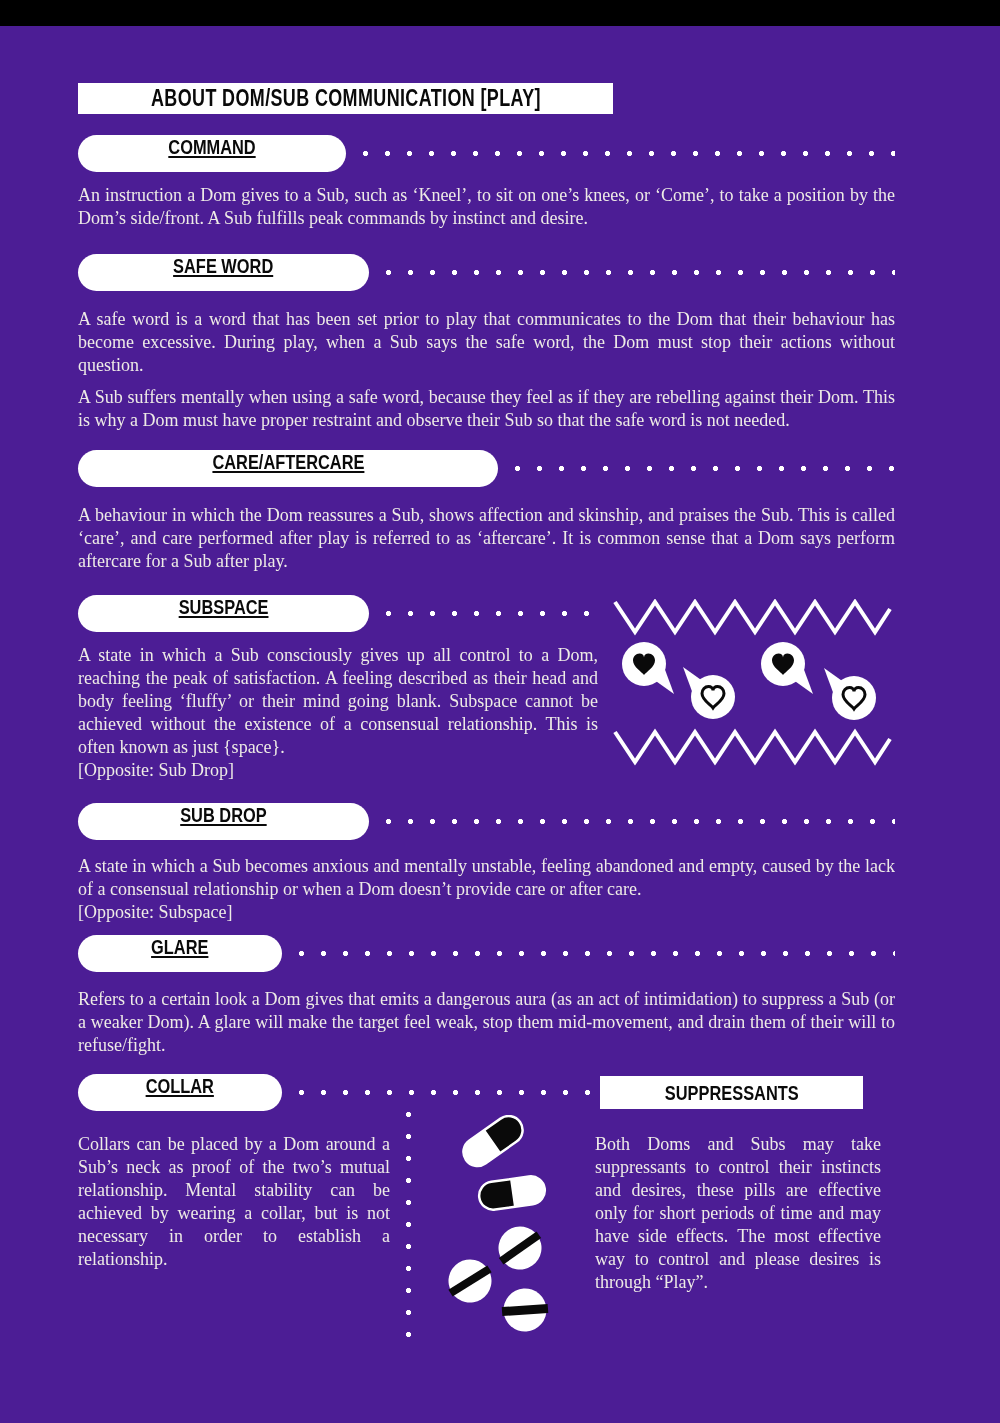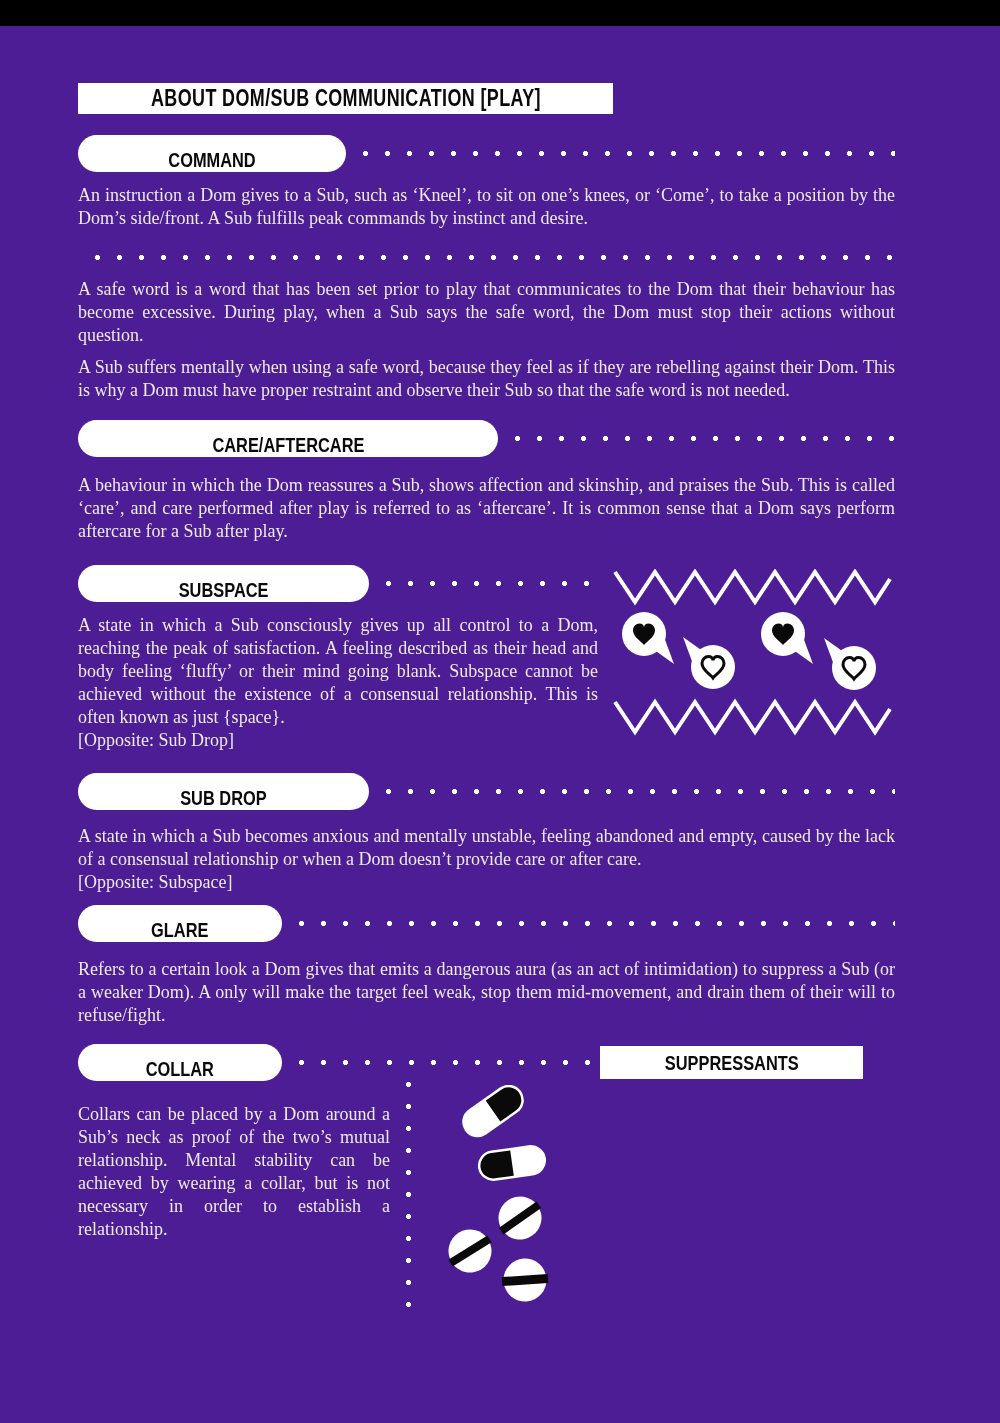--- a/index.html
+++ b/index.html
@@ -18,21 +18,21 @@
   }
   .cond {
     display:inline-block; transform:scaleX(0.78); transform-origin:center;
     font-family:"Liberation Sans", sans-serif; font-weight:700; white-space:nowrap;
   }
   .titlebox .cond { font-size:23px; letter-spacing:0.5px; }
 
   .hrow { display:flex; align-items:center; }
   .pill {
     background:#fff; color:#0a0a0a; height:37px; border-radius:19px;
-    display:flex; align-items:flex-end; justify-content:center; flex:0 0 auto;
+    display:flex; align-items:flex-start; justify-content:center; flex:0 0 auto;text-decoration:underline;
   }
   .pill .cond { font-size:21px; }
   .rectbox {
     background:#fff; color:#0a0a0a; height:33px; width:263px; flex:0 0 auto;
     display:flex; align-items:center; justify-content:center; margin-right:32px;
   }
   .rectbox .cond { font-size:21px; }
 
   .w268{width:268px} .w291{width:291px} .w420{width:420px} .w204{width:204px}
 
@@ -83,20 +83,23 @@
         <div class="pill w268">
           <span class="cond">COMMAND</span>
         </div>
         <div class="dotline"></div>
       </div>
       <p class="body b12">An instruction a Dom gives to a Sub, such as ‘Kneel’, to sit on one’s knees, or ‘Come’, to take a position by the Dom’s side/front. A Sub fulfills peak commands by instinct and desire.</p>
     </section>
 
     <section>
       <div class="hrow mt24">
+        <div class="pill w291">
+          <span class="cond">SAFE WORD</span>
+        </div>
         <div class="dotline"></div>
       </div>
       <p class="body b17">A safe word is a word that has been set prior to play that communicates to the Dom that their behaviour has become excessive. During play, when a Sub says the safe word, the Dom must stop their actions without question.</p>
       <p class="body b9">A Sub suffers mentally when using a safe word, because they feel as if they are rebelling against their Dom. This is why a Dom must have proper restraint and observe their Sub so that the safe word is not needed.</p>
     </section>
 
     <section>
       <div class="hrow mt18">
         <div class="pill w420">
           <span class="cond">CARE/AFTERCARE</span>
@@ -163,21 +166,21 @@
       <p class="body noj">[Opposite: Subspace]</p>
     </section>
 
     <section>
       <div class="hrow mt11">
         <div class="pill w204">
           <span class="cond">GLARE</span>
         </div>
         <div class="dotline"></div>
       </div>
-      <p class="body b16">Refers to a certain look a Dom gives that emits a dangerous aura (as an act of intimidation) to suppress a Sub (or a weaker Dom). A only will make the target feel weak, stop them mid-movement, and drain them of their will to refuse/fight.</p>
+      <p class="body b16">Refers to a certain look a Dom gives that emits a dangerous aura (as an act of intimidation) to suppress a Sub (or a weaker Dom). A glare will make the target feel weak, stop them mid-movement, and drain them of their will to refuse/fight.</p>
     </section>
 
     <section>
       <div class="hrow mt17">
         <div class="pill w204">
           <span class="cond">COLLAR</span>
         </div>
         <div class="dotline"></div>
         <div class="rectbox">
           <span class="cond">SUPPRESSANTS</span>
@@ -208,17 +211,18 @@
           <g transform="translate(52,166) rotate(-32)">
             <circle r="21.5" fill="#fff"></circle>
             <rect x="-23" y="-4" width="46" height="8" fill="#0a0a0a"></rect>
           </g>
           <g transform="translate(107,195) rotate(-4)">
             <circle r="21.5" fill="#fff"></circle>
             <rect x="-23" y="-4.5" width="46" height="9" fill="#0a0a0a"></rect>
           </g>
         </svg>
 
+        <p class="body supp-p">Both Doms and Subs may take suppressants to control their instincts and desires, these pills are effective only for short periods of time and may have side effects. The most effective way to control and please desires is through “Play”.</p>
       </div>
     </section>
 
   </div>
 </div>
 
 </body></html>

